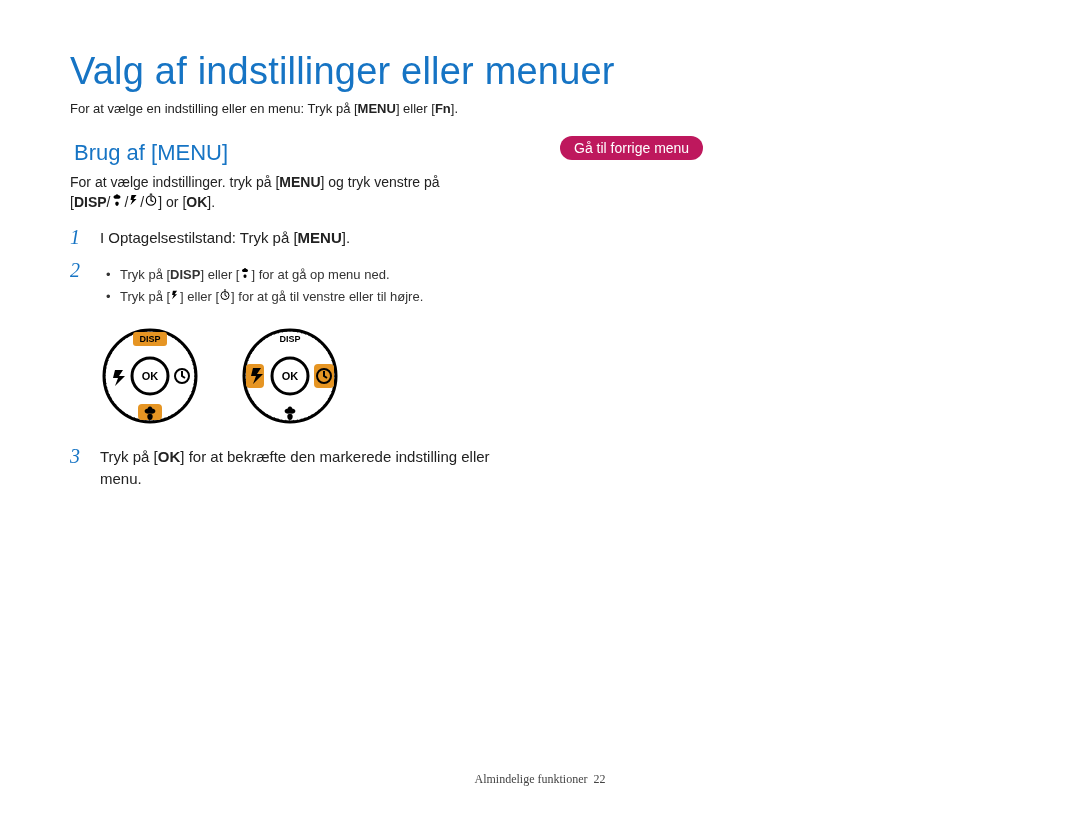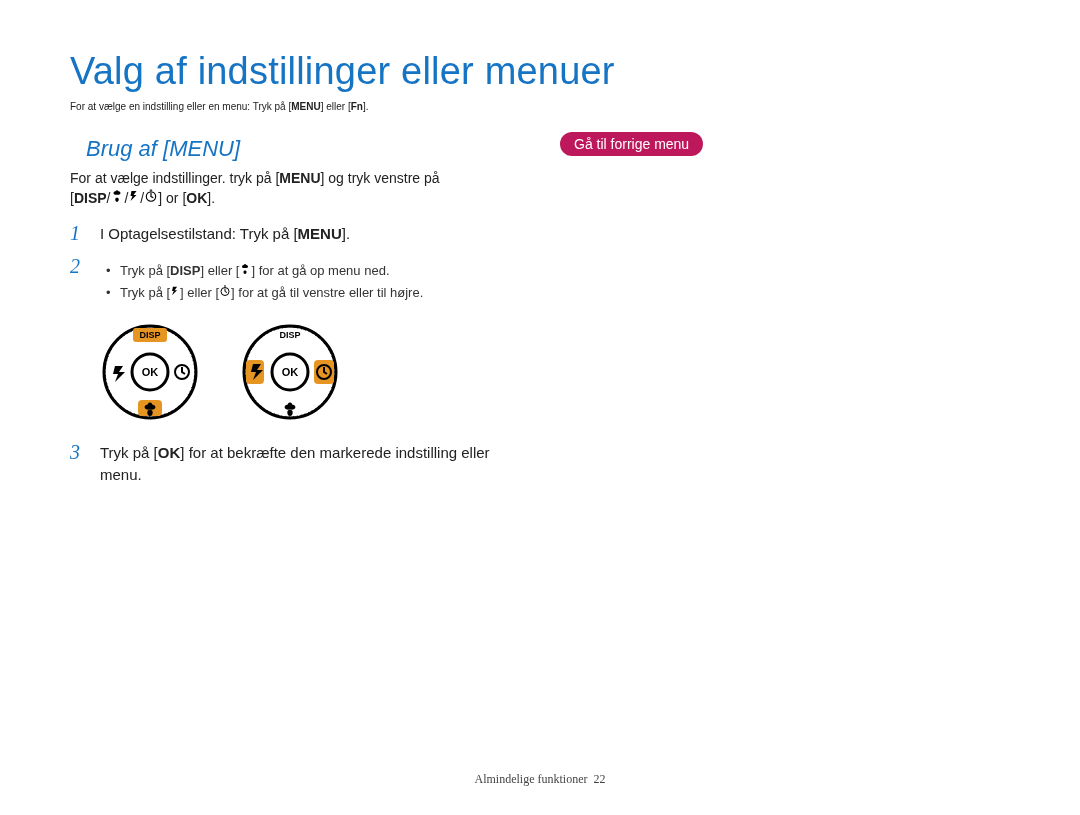--- a/index.html
+++ b/index.html
@@ -20,37 +20,36 @@
   }
   h1.title {
     font-size: 38px;
     font-weight: 400;
     color: #1674c4;
     margin: 0 0 8px 0;
     letter-spacing: 0.2px;
     font-family: Arial, Helvetica, sans-serif;
   }
   .intro {
-    font-size: 10px;
+    font-size: 13px;
     margin: 6px 0 20px 0;
   }
   .bold-inline { font-weight: bold; }
   .columns {
     display: flex;
     gap: 40px;
   }
   .col {
     flex: 1;
   }
   h2.section {
     font-size: 22px;
     font-weight: 400;
     color: #1674c4;
-    margin: 4px 0 6px 16px;
-    font-style: italic;
+    margin: 4px 0 6px 4px;
   }
   .subintro {
     font-size: 14px;
     line-height: 1.45;
   }
   .steps {
     margin-top: 14px;
   }
   .step {
     display: flex;

